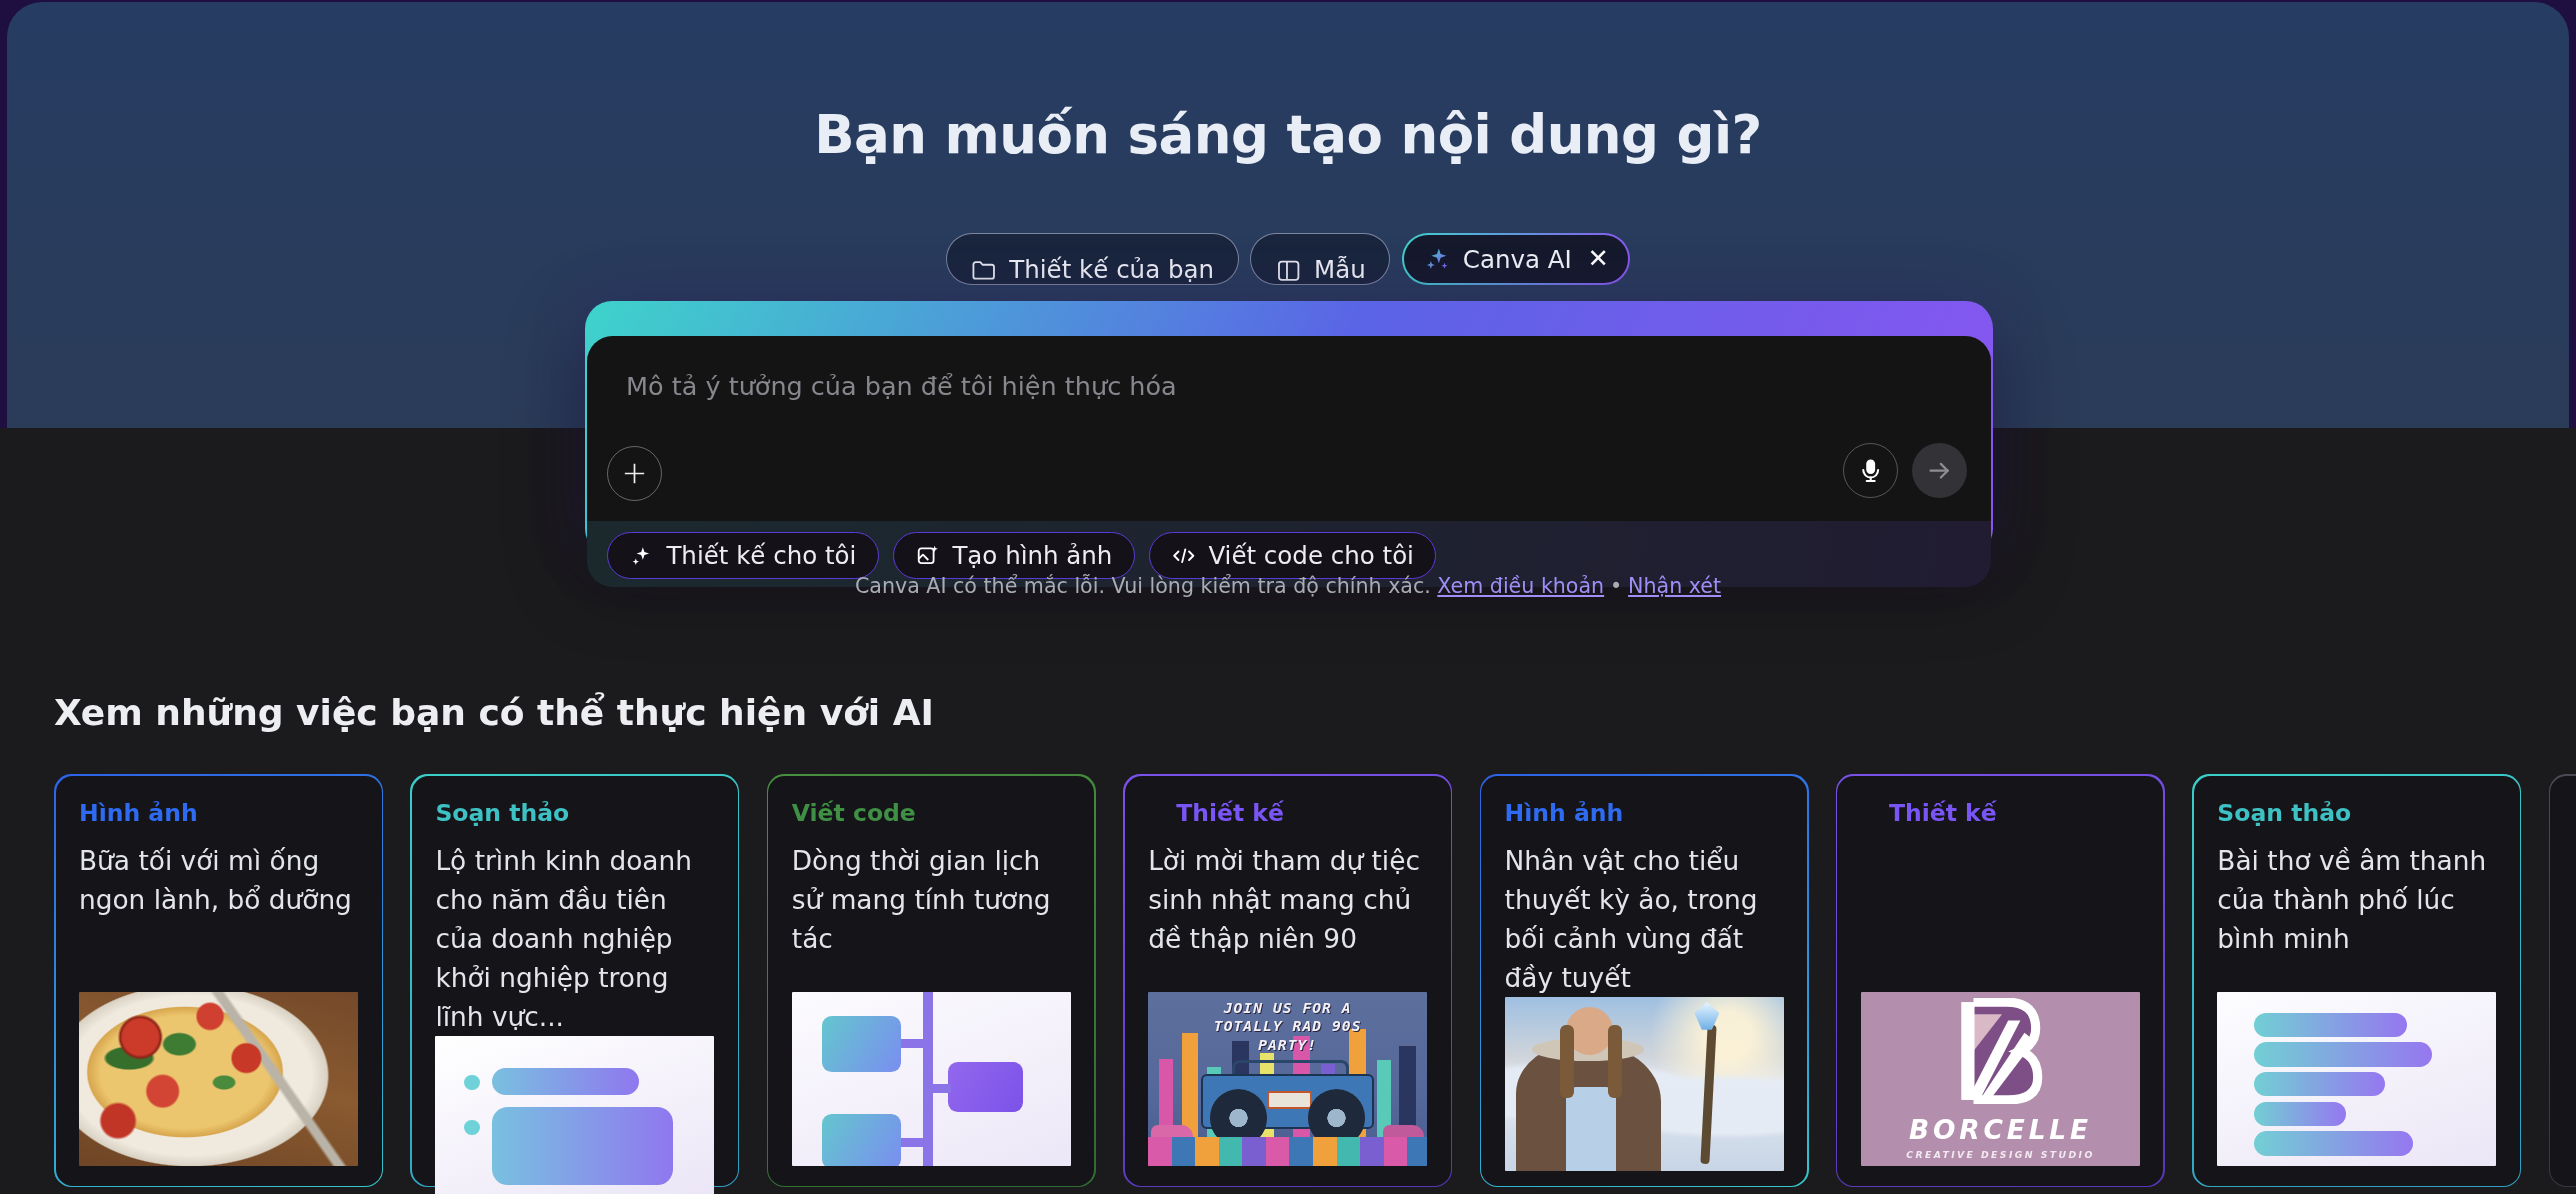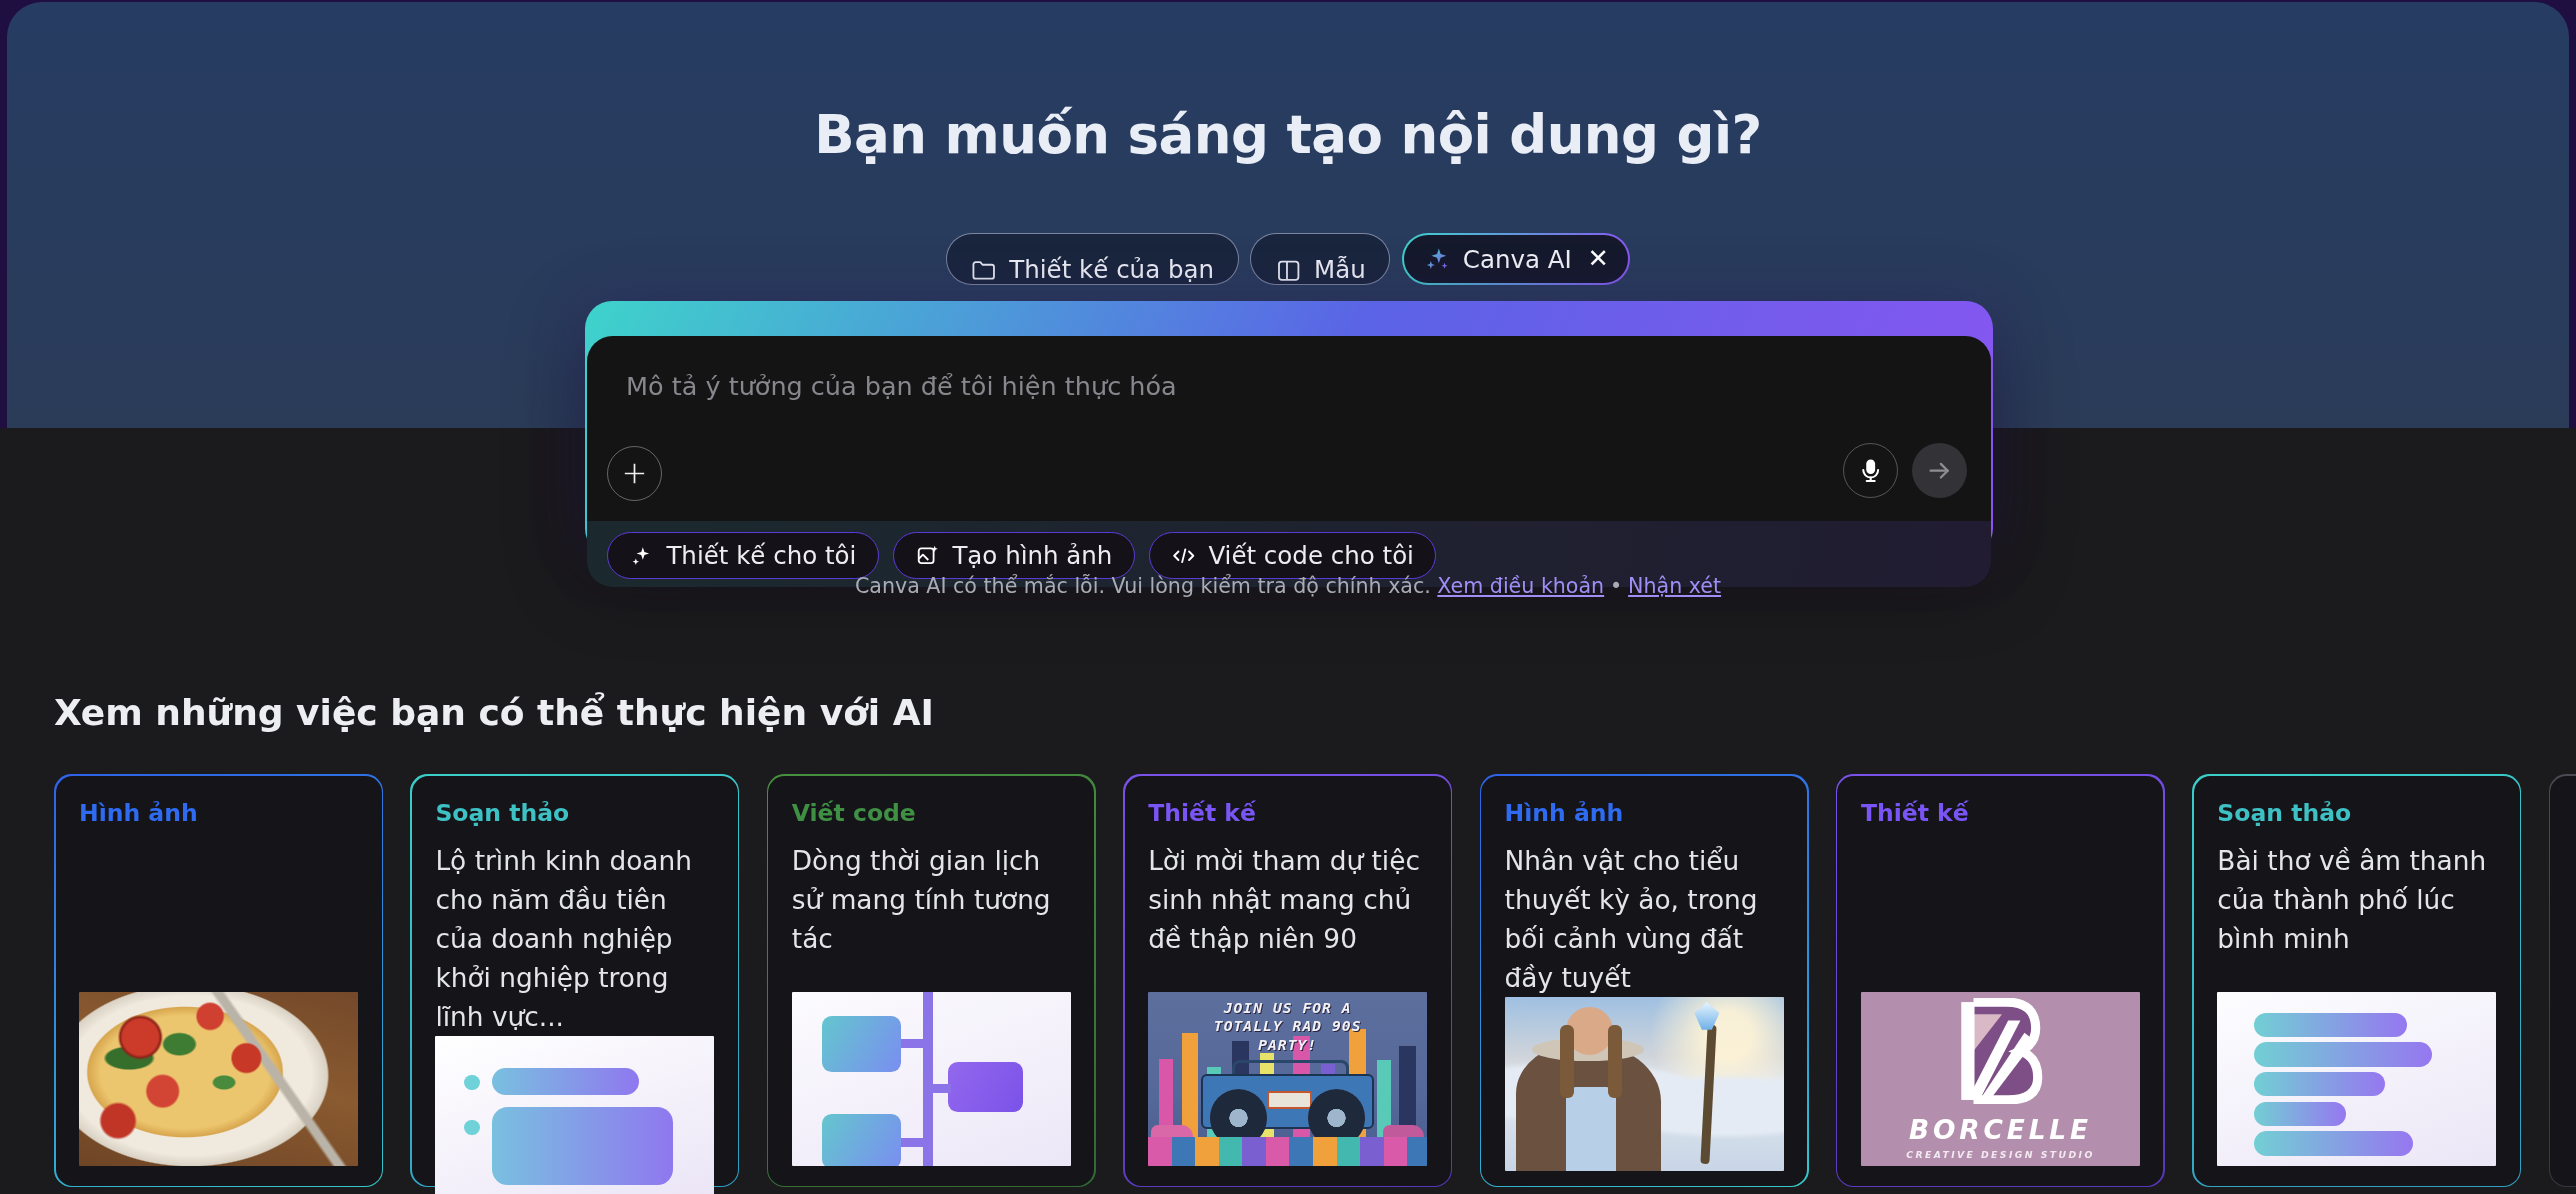--- a/index.html
+++ b/index.html
@@ -57,21 +57,21 @@
   .cards-row{position:absolute;left:54px;top:774px;display:flex;gap:27.4px;width:max-content;}
   .cardw{flex:none;width:329px;height:413px;border-radius:17.6px;padding:1.5px;box-sizing:border-box;}
   .gb-blue  {background:linear-gradient(165deg,#2f62e8 0%,#2fa0d8 70%,#35c9c9 100%);}
   .gb-teal  {background:linear-gradient(165deg,#3bcfc9 0%,#2f9ec4 100%);}
   .gb-green {background:linear-gradient(165deg,#47903f 0%,#2f6b33 100%);}
   .gb-purple{background:linear-gradient(165deg,#7a52ea 0%,#5636b8 100%);}
   .gb-gray  {background:linear-gradient(165deg,#4a4a52 0%,#333338 100%);}
   .card{width:100%;height:100%;border-radius:16.7px;background:#151418;box-sizing:border-box;
     padding:23.5px 23.5px 19.6px 23.5px;display:flex;flex-direction:column;cursor:pointer;}
   .cat{font-size:23.5px;font-weight:700;margin-bottom:13.7px;}
-  .cat-blue{color:#2e6bf0;} .cat-teal{color:#3ec1c4;} .cat-green{color:#3f8f44;} .cat-purple{color:#7a55f5;}
+  .cat-blue{color:#2e6bf0;} .cat-teal{color:#3ec1c4;} .cat-green{color:#3f8f44;} .cat-purple{color:#7a55f5;margin-left:28px;}
   .card-title{font-size:26.4px;line-height:39px;color:#e3e5ea;}
   .card-img{margin-top:auto;height:174px;border-radius:1px;overflow:hidden;position:relative;flex:none;font-style:italic;}
   
   .img-pasta{background:
     radial-gradient(circle at 22% 26%, #cc3a2a 0 7%, #8e2418 8%, transparent 9%),
     radial-gradient(circle at 47% 14%, #d04030 0 6%, transparent 7%),
     radial-gradient(circle at 60% 38%, #c73827 0 7%, transparent 8%),
     radial-gradient(circle at 30% 57%, #d24534 0 7%, transparent 8%),
     radial-gradient(circle at 14% 74%, #c03526 0 6%, transparent 7%),
     radial-gradient(ellipse at 36% 30%, #3e7c33 0 6%, transparent 7%),
@@ -247,20 +247,21 @@
   <a>Xem điều khoản</a><span class="sep">•</span><a>Nhận xét</a>
 </div>
 
 <div class="section-heading">Xem những việc bạn có thể thực hiện với AI</div>
 
 <div class="cards-row">
 
   <div class="cardw gb-blue">
       <div class="card">
     <div class="cat cat-blue">Hình ảnh</div>
+    <div class="card-title">Bữa tối với mì ống ngon lành, bổ dưỡng</div>
     <div class="card-img img-pasta"></div>
   </div>
     </div>
 
   <div class="cardw gb-teal">
       <div class="card">
     <div class="cat cat-teal">Soạn thảo</div>
     <div class="card-title">Lộ trình kinh doanh cho năm đầu tiên của doanh nghiệp khởi nghiệp trong lĩnh vực...</div>
     <div class="card-img img-doc">
       <div class="doc-dot" style="top:39px;"></div>

